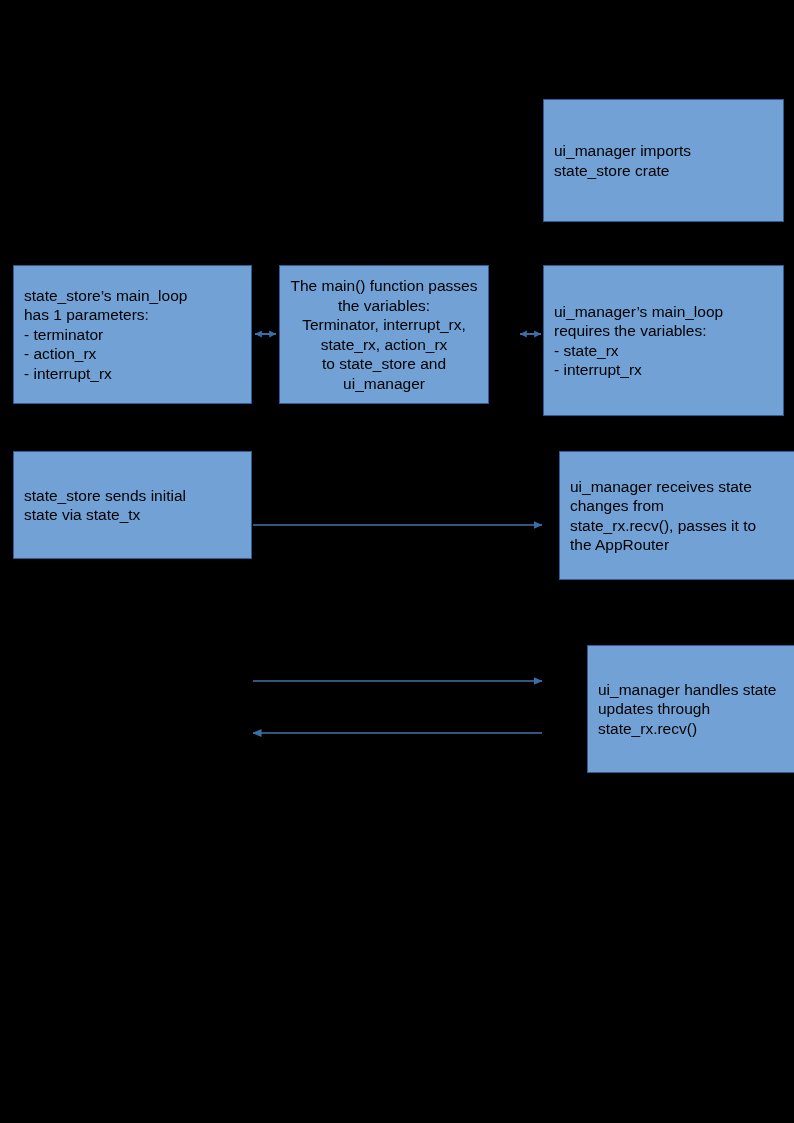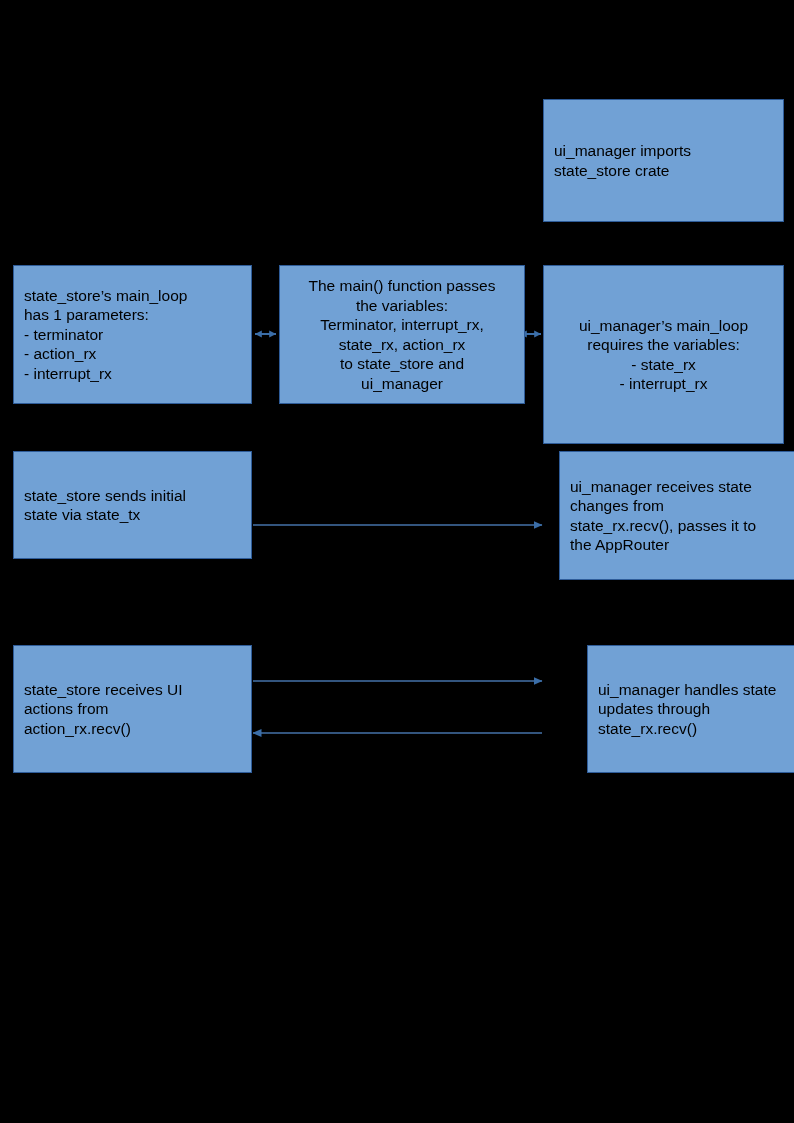--- a/index.html
+++ b/index.html
@@ -93,53 +93,48 @@
   </div>
 
   <div class="node left-text" style="left:13px; top:265px; width:239px; height:139px;">
     <span>state_store’s main_loop
 has 1 parameters:
 - terminator
 - action_rx
 - interrupt_rx</span>
   </div>
 
-  <div class="node center-text" style="left:279px; top:265px; width:246px; height:139px;">
+  <div class="node center-text" style="left:279px; top:265px; width:210px; height:139px;">
     <span>The main() function passes
 the variables:
 Terminator, interrupt_rx,
 state_rx, action_rx
 to state_store and
 ui_manager</span>
   </div>
 
-  <div class="node left-text" style="left:543px; top:265px; width:241px; height:179px;text-align:center;">
+  <div class="node left-text" style="left:543px; top:265px; width:241px; height:151px;">
     <span>ui_manager’s main_loop
 requires the variables:
 - state_rx
 - interrupt_rx</span>
   </div>
 
   <div class="node left-text" style="left:13px; top:451px; width:239px; height:108px;">
     <span>state_store sends initial
 state via state_tx</span>
   </div>
 
   <div class="node left-text" style="left:559px; top:451px; width:270px; height:129px;">
     <span>ui_manager receives state
 changes from
 state_rx.recv(), passes it to
 the AppRouter</span>
   </div>
 
-  <div class="node left-text" style="left:13px; top:645px; width:239px; height:128px;">
-    <span>state_store receives UI
-actions from
-action_rx.recv()</span>
-  </div>
 
   <div class="node left-text" style="left:543px; top:645px; width:253px; height:128px;margin-left:44px;">
     <span>ui_manager handles state
 updates through
 state_rx.recv()</span>
   </div>
 
 </div>
 
 </body></html>

